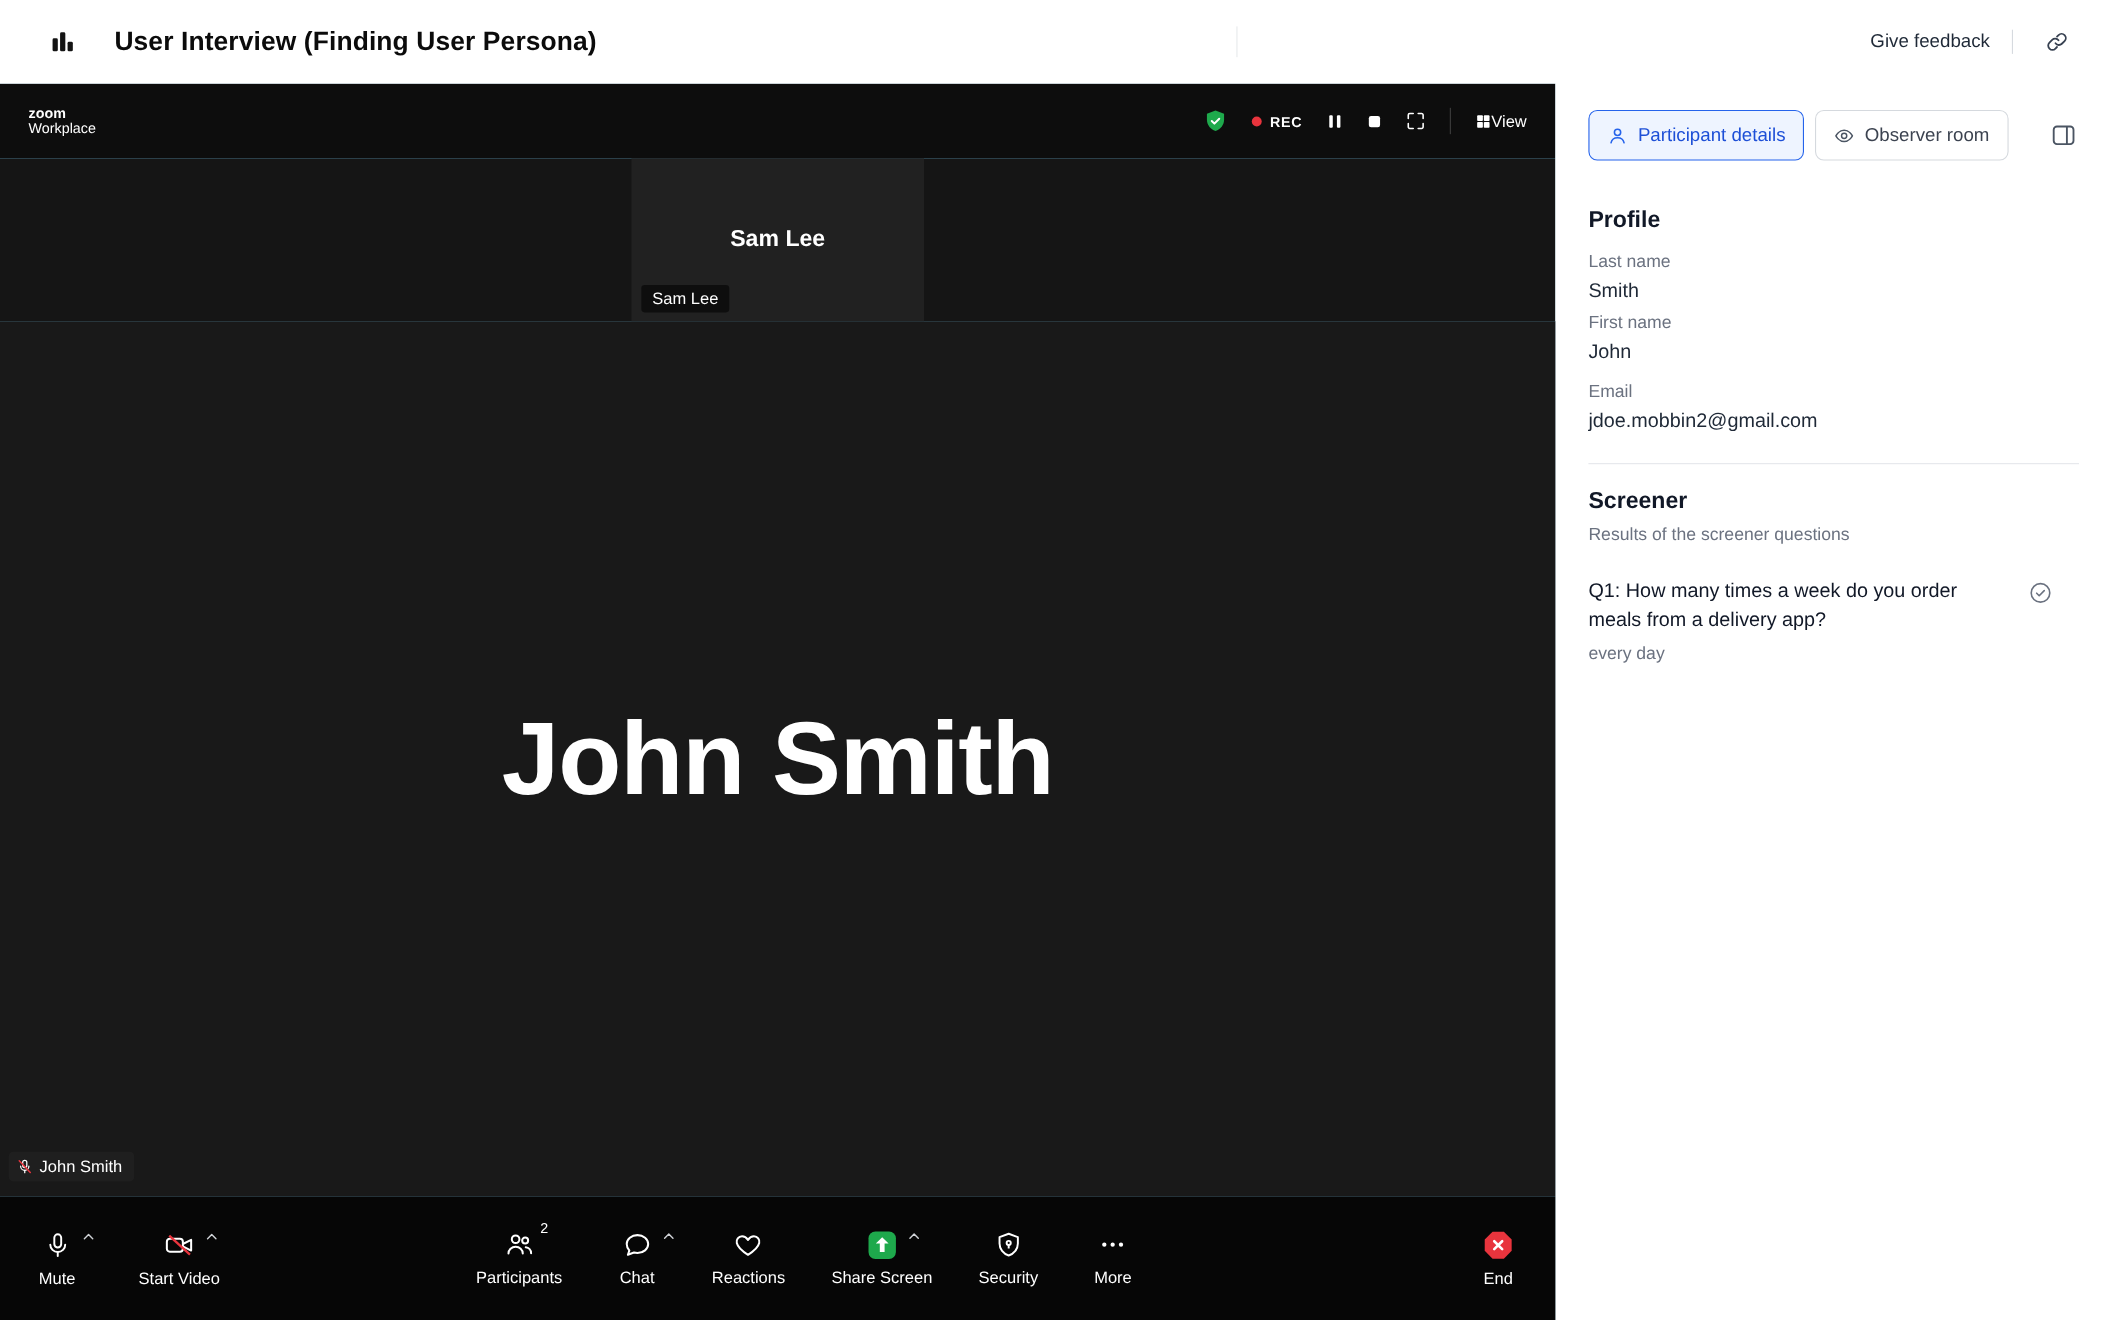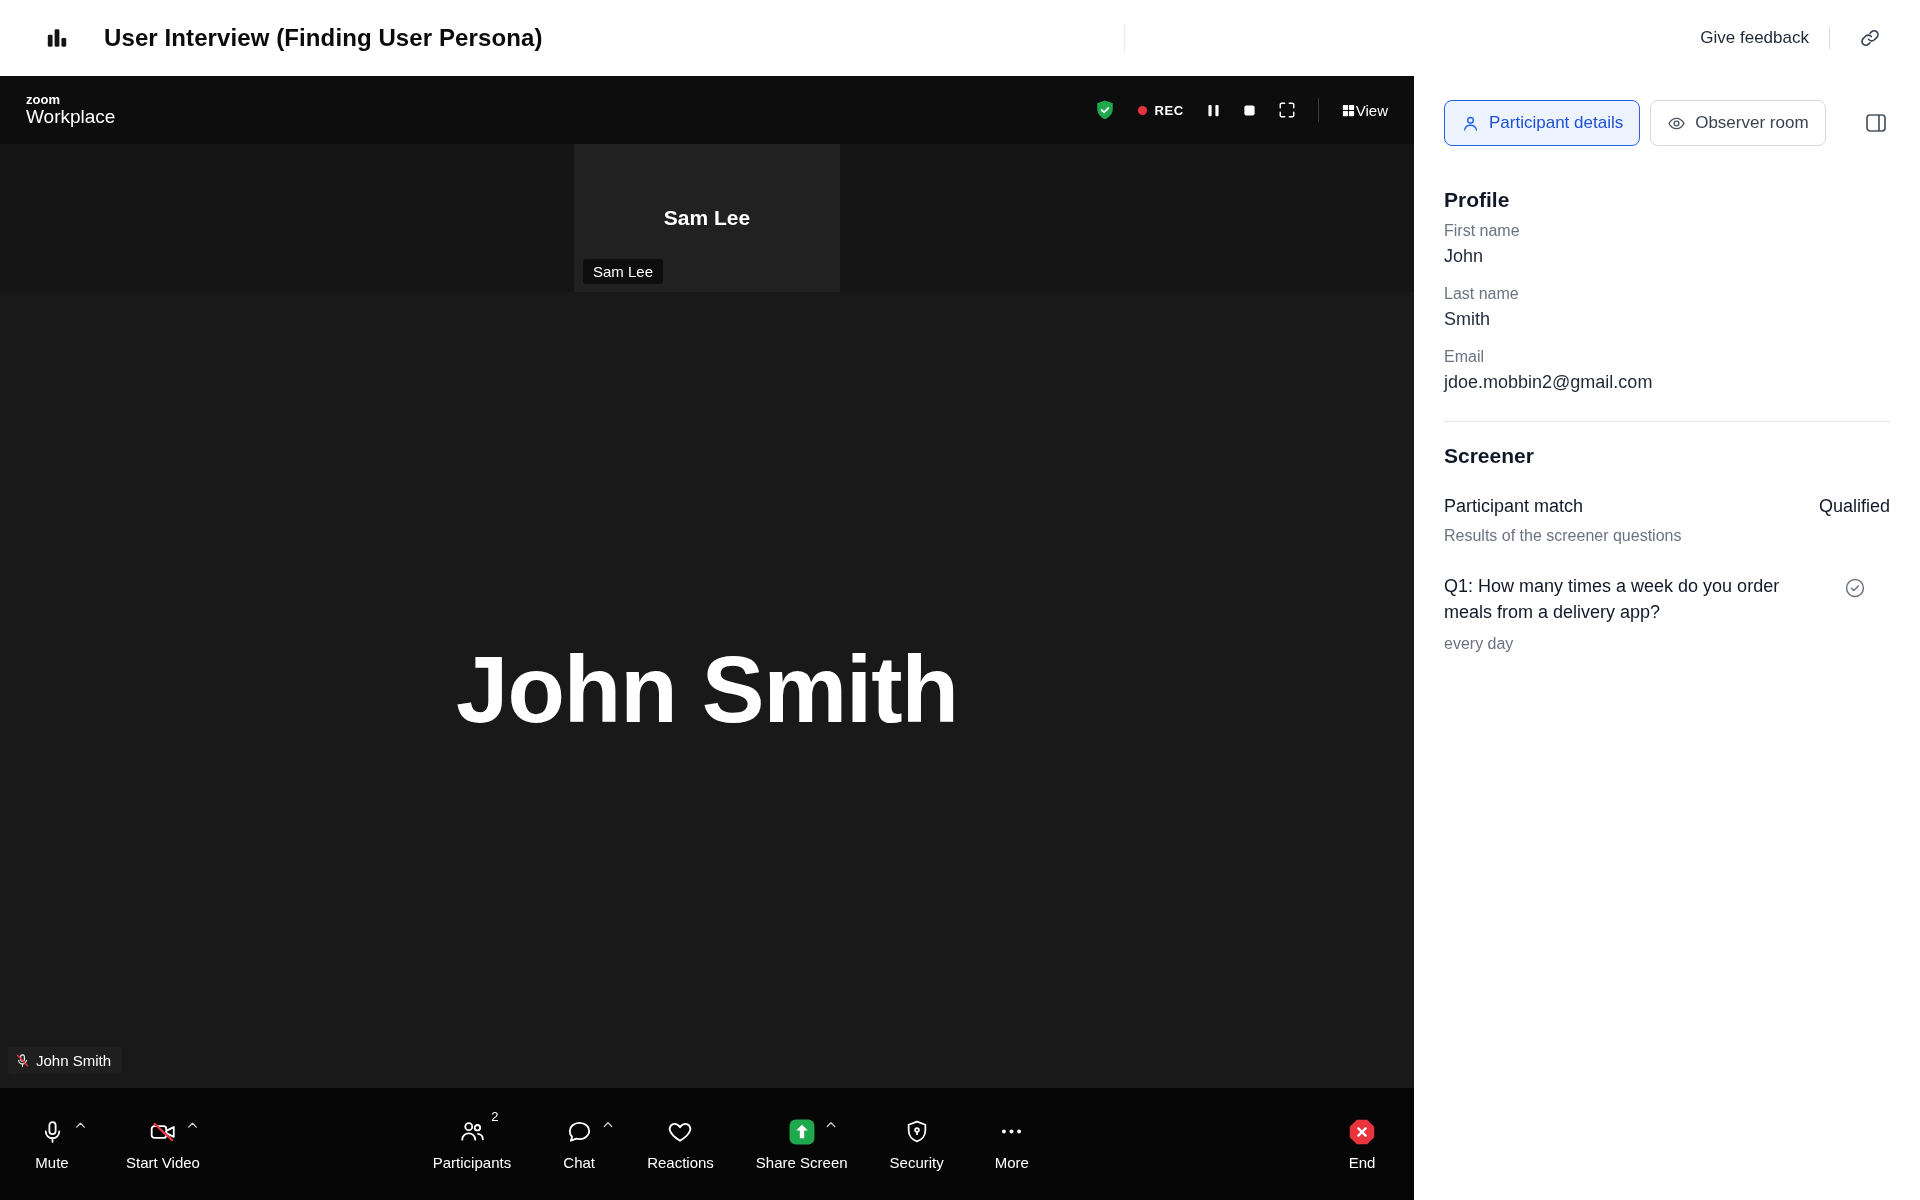--- a/index.html
+++ b/index.html
@@ -16,21 +16,21 @@
   .link-btn { width:40px; height:40px; border:0; border-radius:8px; background:transparent; display:flex; align-items:center; justify-content:center; cursor:pointer; }
 
   
   .main { display:flex; height:1124px; }
 
   
   .zoom { flex:1; min-width:0; display:flex; flex-direction:column; background:#7dd3fc; }
   .zoom-header { height:68px; background:#0d0d0d; display:flex; align-items:center; padding:0 26px; flex:none; }
   .zoom-brand { line-height:1.08; }
   .zoom-brand .z1 { display:block; color:#fff; font-size:13px; font-weight:700; }
-  .zoom-brand .z2 { display:block; color:#fff; font-size:19px; font-weight:400; }
+  .zoom-brand .z2 { display:block; color:#fff; font-size:13px; font-weight:400; }
   .zh-right { margin-left:auto; display:flex; align-items:center; gap:22px; }
   .rec-group { display:flex; align-items:center; gap:8px; }
   .rec-dot { width:9px; height:9px; border-radius:50%; background:#e8343d; }
   .rec-text { color:#fff; font-size:13px; font-weight:700; letter-spacing:.6px; }
   .zh-iconbtn { background:none; border:0; cursor:pointer; display:flex; align-items:center; }
   .zh-divider { width:1px; height:24px; background:#3d3d3d; }
   .view-btn { display:flex; align-items:center; gap:0; color:#fff; font-size:15px; cursor:pointer; background:none; border:0; font-family:inherit; }
 
   .strip { height:148px; background:#151515; display:flex; justify-content:center; flex:none; }
   .thumb-tile { width:266px; height:100%; background:#212121; position:relative; display:flex; align-items:center; justify-content:center; cursor:pointer; }
@@ -354,41 +354,37 @@
             <line x1="15" y1="4" x2="15" y2="20"></line>
           </svg>
         </span>
       </button>
     </div>
 
     <div class="panel-body">
 
       <h2 class="section-heading profile-heading">Profile</h2>
 
+      <div class="field">
+        <div class="field-label">Last name</div>
+        <div class="field-value">Smith</div>
+      </div>
       <div class="field first">
         <div class="field-label">First name</div>
         <div class="field-value">John</div>
       </div>
       <div class="field">
-        <div class="field-label">Last name</div>
-        <div class="field-value">Smith</div>
-      </div>
-      <div class="field">
         <div class="field-label">Email</div>
         <div class="field-value">jdoe.mobbin2@gmail.com</div>
       </div>
 
       <div class="hdivider"></div>
 
       <h2 class="section-heading">Screener</h2>
 
-      <div class="match-row">
-        <span class="match-label">Participant match</span>
-        <span class="match-value">Qualified</span>
-      </div>
       <div class="subtitle">Results of the screener questions</div>
 
       <div class="question-row">
         <div class="question-text">Q1: How many times a week do you order meals from a delivery app?</div>
         <span class="qcheck" style="display:flex;">
           <svg width="22" height="22" viewBox="0 0 24 24" fill="none" stroke="#6b7280" stroke-width="1.6" stroke-linecap="round" stroke-linejoin="round">
             <circle cx="12" cy="12" r="9.2"></circle>
             <path d="M8.2 12.3l2.5 2.5 5-5"></path>
           </svg>
         </span>

